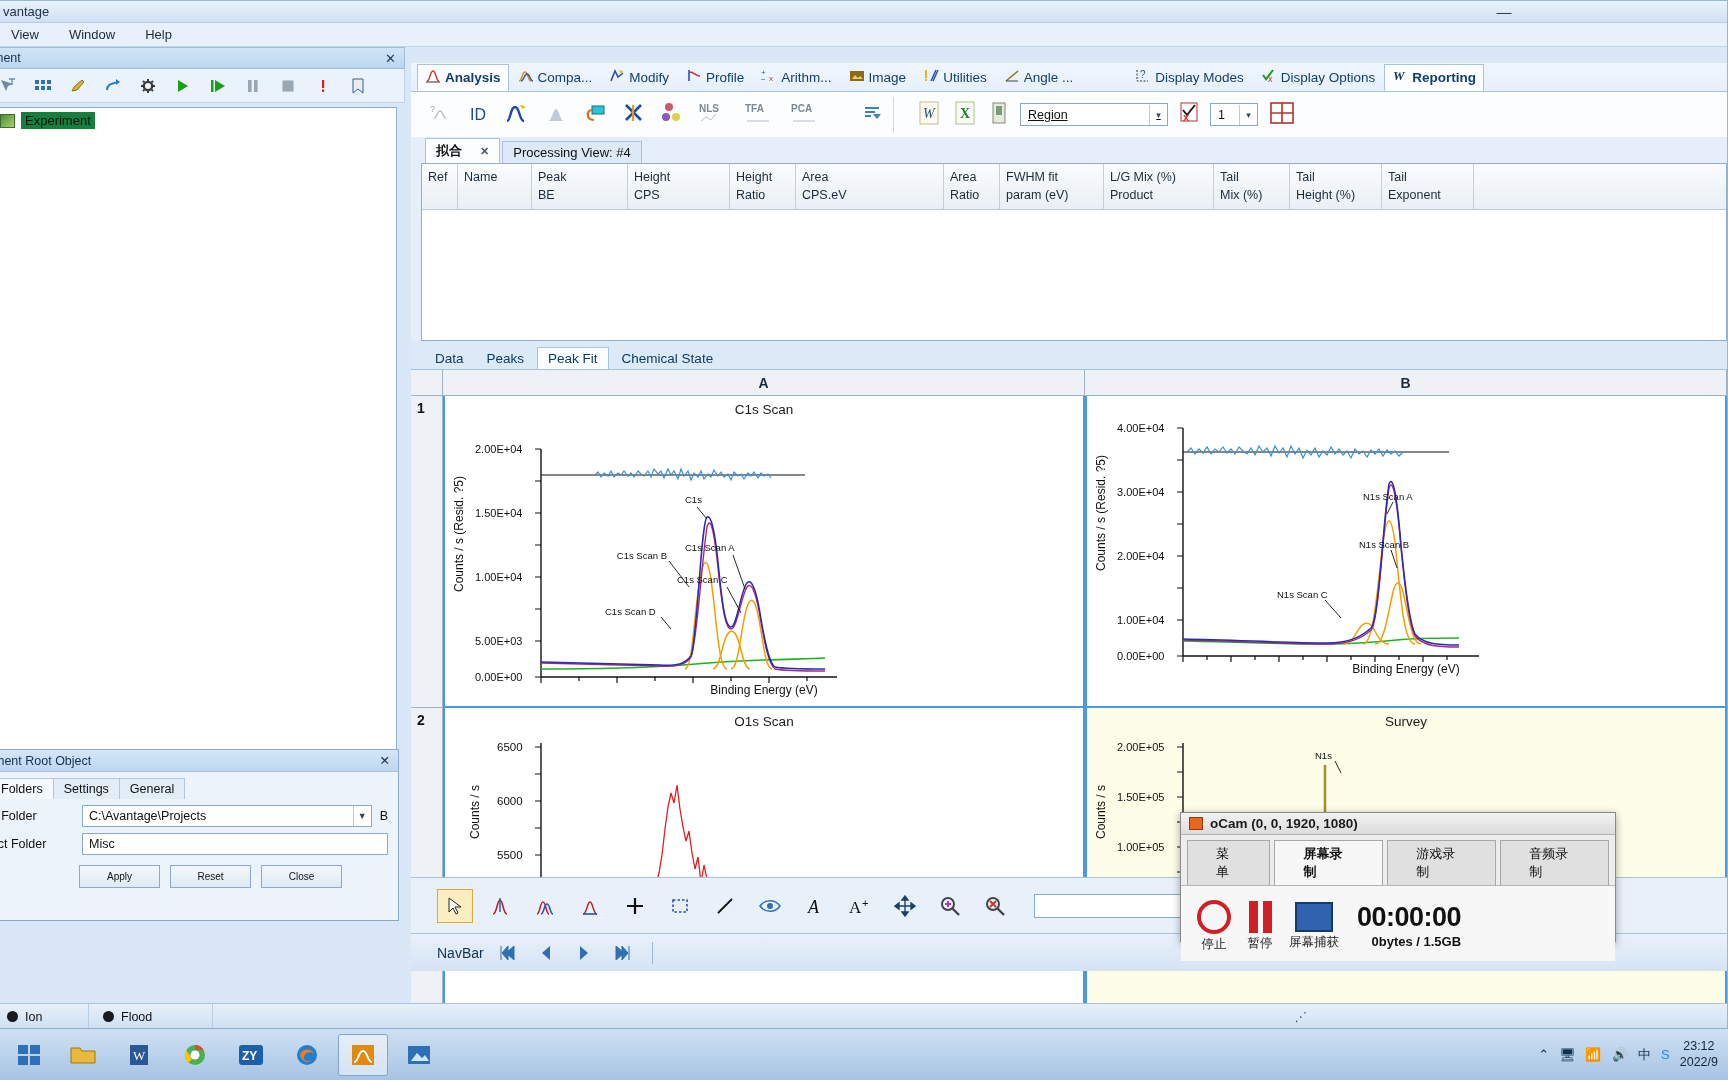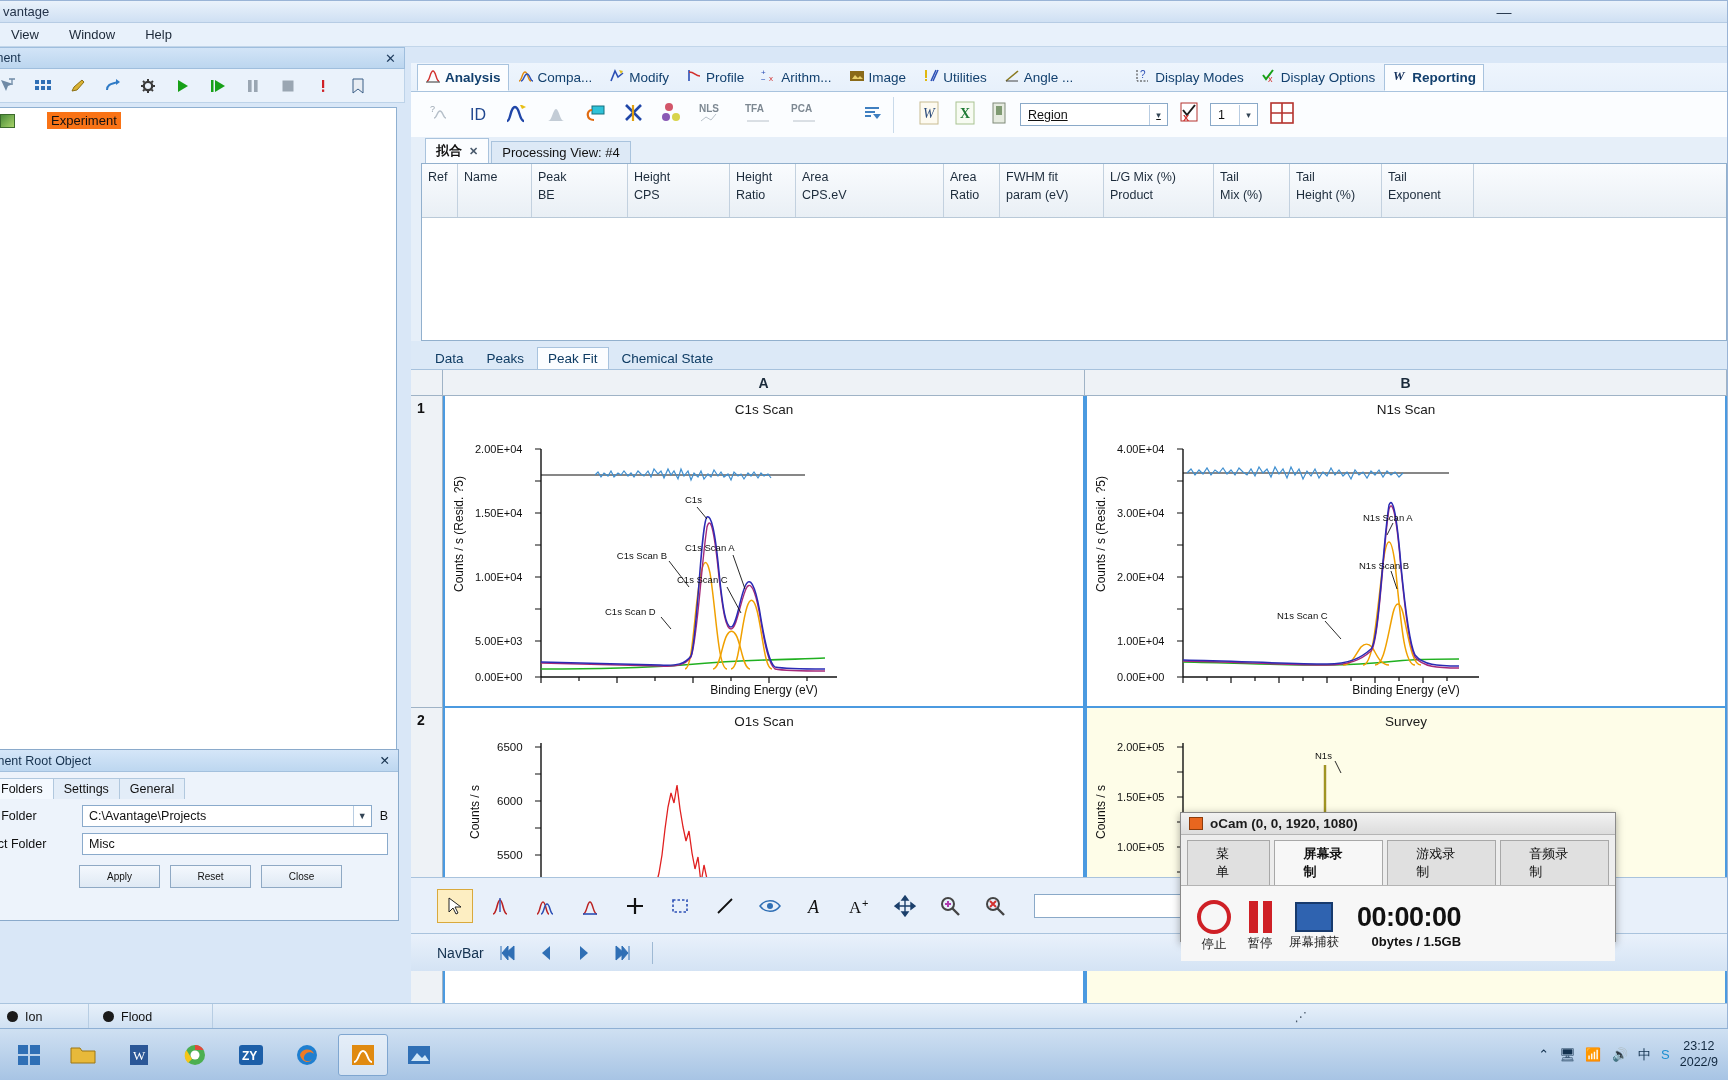--- a/index.html
+++ b/index.html
@@ -38,21 +38,21 @@
   .lp-header .close { font-size:13px; color:#1d3a5c; }
 
   .lp-toolbar { height:34px; background:#eaf2fb; border:1px solid #bdd3e9; border-top:none;
      border-left:none; display:flex; align-items:center; gap:9px; padding-left:2px; }
   .tb-ico { width:26px; height:24px; display:flex; align-items:center; justify-content:center;
      font-size:15px; }
 
   .lp-tree { position:absolute; left:0; top:60px; width:404px; height:654px; background:#fff;
      border:1px solid #8fb0d1; }
   .tree-item { display:flex; align-items:center; gap:6px; padding:4px 6px; font-size:13px; }
-  .tree-item .sel { background:#f97316; padding:1px 4px;margin-left:26px; }
+  .tree-item .sel { background:#15803d; padding:1px 4px; }
   .tree-ico { width:15px; height:14px; background:linear-gradient(135deg,#4b8c3a,#a8d36a);
      border:1px solid #3c6b2d; }
 
   .lp-tabchip { position:absolute; left:-12px; top:722px; background:#dbe8f7;
      border:1px solid #a8c2dd; padding:2px 8px; font-size:12.5px; color:#1b3552; }
 
   
   #root-dialog { position:absolute; left:-14px; top:748px; width:420px; height:172px;
      background:#edf3fb; border:1px solid #8aaacb; }
   .rd-title { height:22px; background:linear-gradient(180deg,#d5e6f8,#bdd7f0);
@@ -98,28 +98,28 @@
   .rb-right { display:flex; align-items:center; gap:10px; padding-left:12px; }
   .combo { width:148px; height:23px; background:#fff; border:1px solid #8aa9c8;
      display:flex; align-items:center; padding-left:7px; font-size:12.5px;text-decoration:underline; }
   .spin { width:48px; height:23px; background:#fff; border:1px solid #8aa9c8;
      display:flex; align-items:center; padding-left:7px; font-size:12.5px; }
 
   
   #doc-area { position:absolute; left:418px; top:136px; right:0; height:204px;
      background:#e6eff9; }
   .doc-tabs { display:flex; align-items:flex-end; height:26px; padding-left:14px; gap:2px; }
-  .dtab { display:flex; align-items:center; gap:7px; padding:3px 10px; font-size:13px;
+  .dtab { display:flex; align-items:center; gap:18px; padding:3px 10px; font-size:13px;
      background:#dde9f6; border:1px solid #a9c3dd; border-bottom:none; }
   .dtab.active { background:#fbfdff; font-weight:bold; }
   .dtab .x { font-size:11px; color:#4a5b6d; }
 
   .grid-wrap { position:absolute; left:10px; right:0; top:26px; bottom:0;
      background:#fff; border:1px solid #92b0cd; }
-  .grid-head { display:flex; height:54px; background:linear-gradient(180deg,#fafcfe,#e9eff5);
+  .grid-head { display:flex; height:46px; background:linear-gradient(180deg,#fafcfe,#e9eff5);
      border-bottom:1px solid #b9c9d8; }
   .gh { border-right:1px solid #c3d1df; padding:4px 6px 0; font-size:12.5px; line-height:1.45;
      color:#1c2b3b; }
 
   
   #subtabs { position:absolute; left:418px; top:340px; right:0; height:28px;
      background:#dce9f7; display:flex; align-items:flex-end; padding-left:14px; gap:3px; }
   .stab { padding:3px 10px; font-size:13.5px; color:#0e3b63; }
   .stab.active { background:#fbfdff; border:1px solid #a8c3de; border-bottom:none; }
 
@@ -699,21 +699,20 @@
               <path d="M224 144 L244 170"></path>
               <path d="M288 138 L300 172"></path>
               <path d="M282 170 L296 196"></path>
               <path d="M216 200 L226 212"></path>
             </g>
           </svg>
           <div style="text-align:center;font-size:12px;margin-top:-6px">Binding Energy (eV)</div>
         </div>
 
         <div class="cell">
-          <div class="cell-title">N1s Scan</div>
           <svg class="plot" width="392" height="272" viewBox="0 0 392 272">
             <g font-size="11" fill="#111">
               <text x="30" y="36">4.00E+04</text>
               <text x="30" y="100">3.00E+04</text>
               <text x="30" y="164">2.00E+04</text>
               <text x="30" y="228">1.00E+04</text>
               <text x="30" y="264">0.00E+00</text>
             </g>
             <text x="18" y="175" font-size="12" fill="#111" transform="rotate(-90 18 175)">Counts / s  (Resid. ?5)</text>
 

